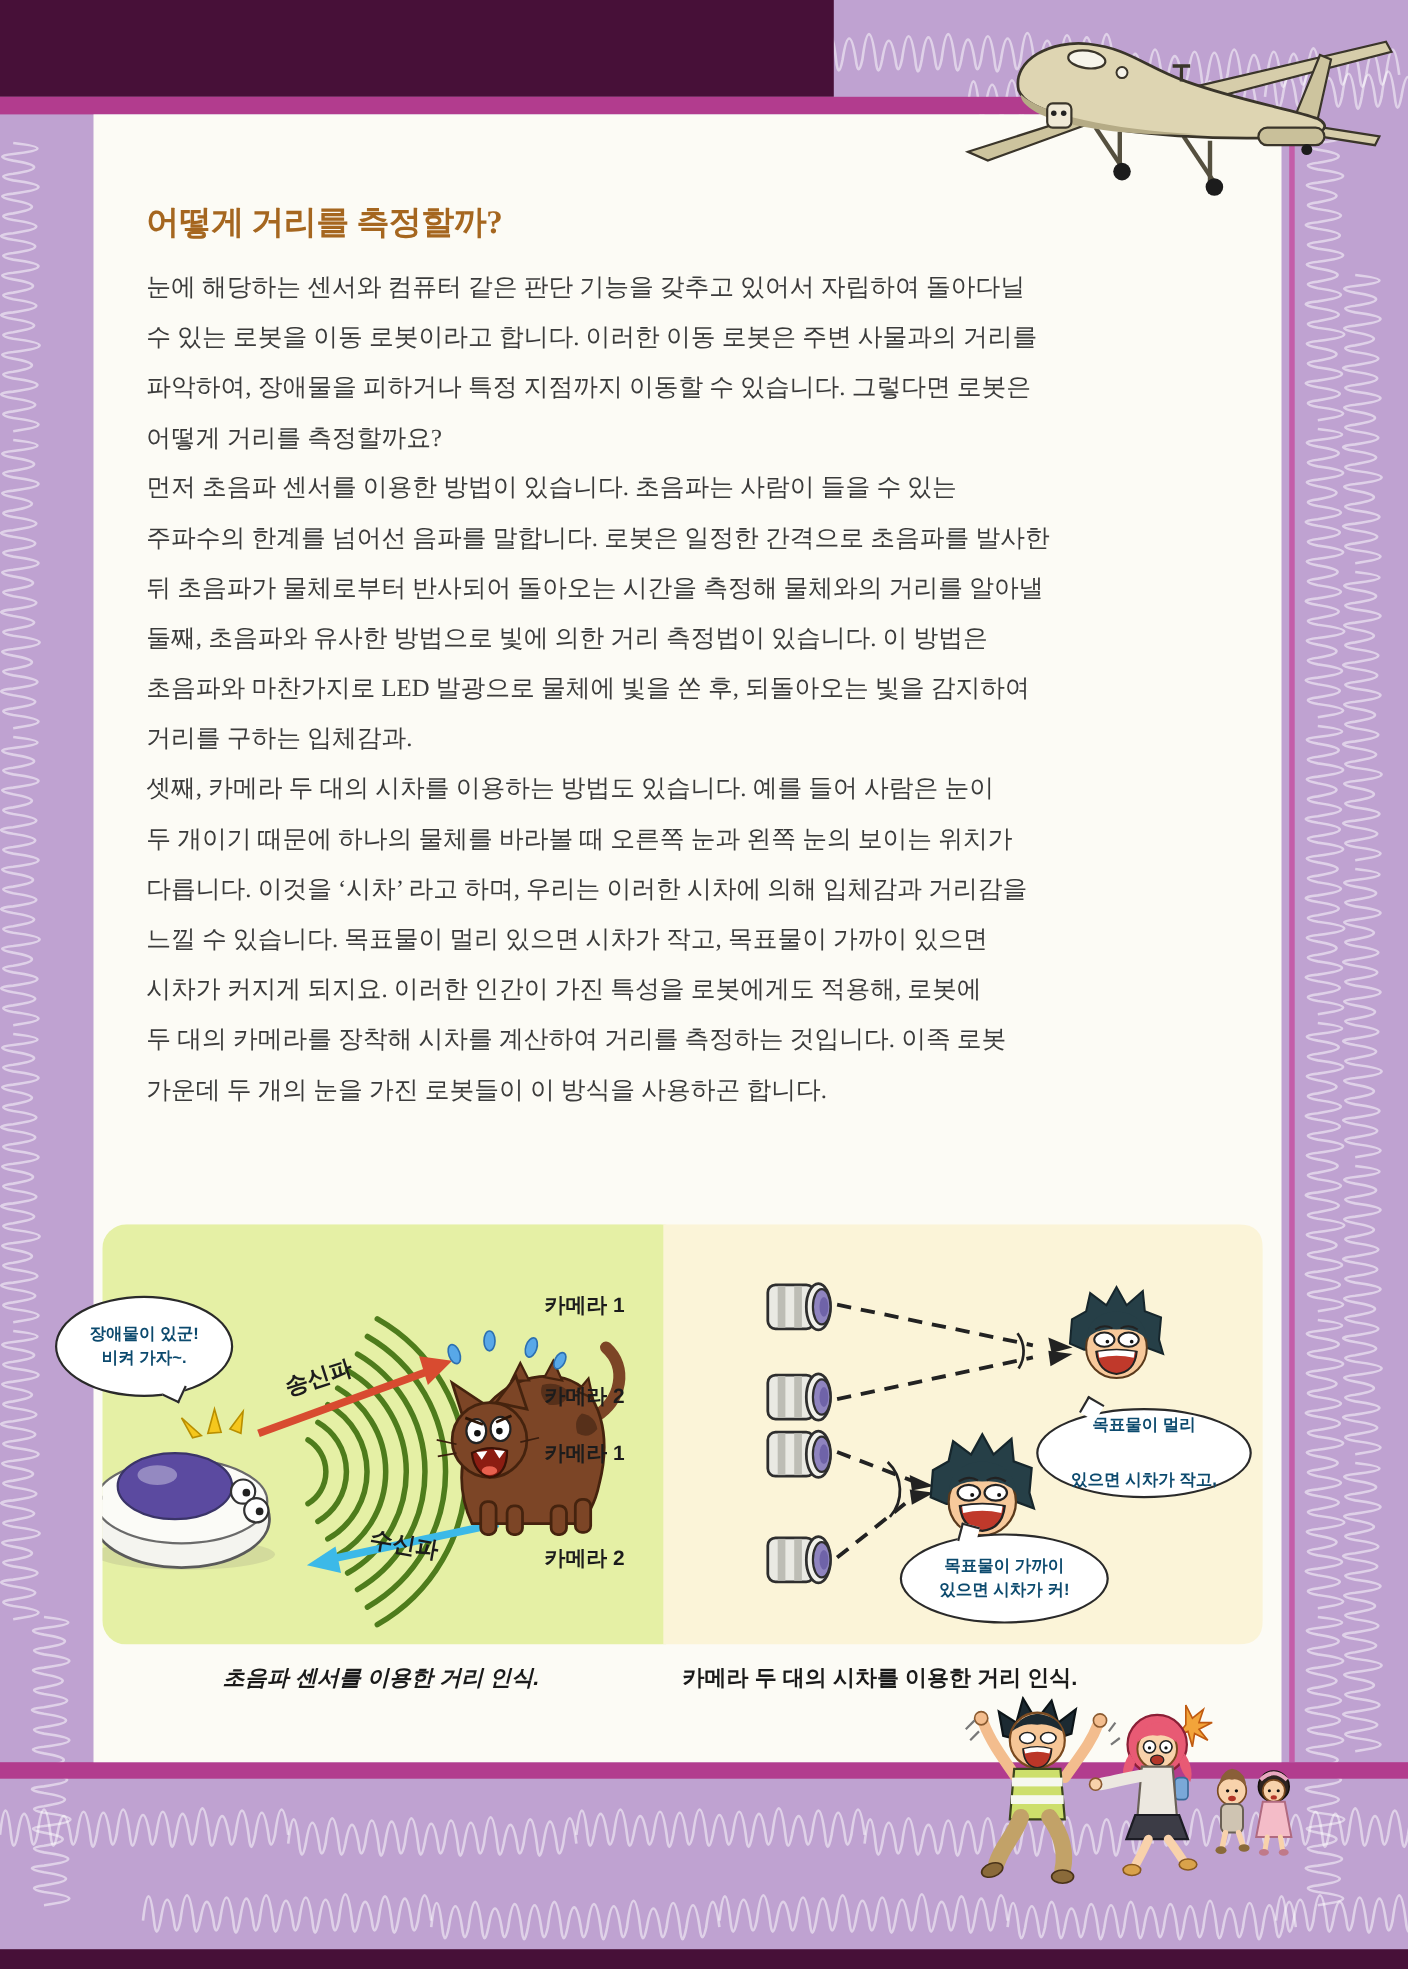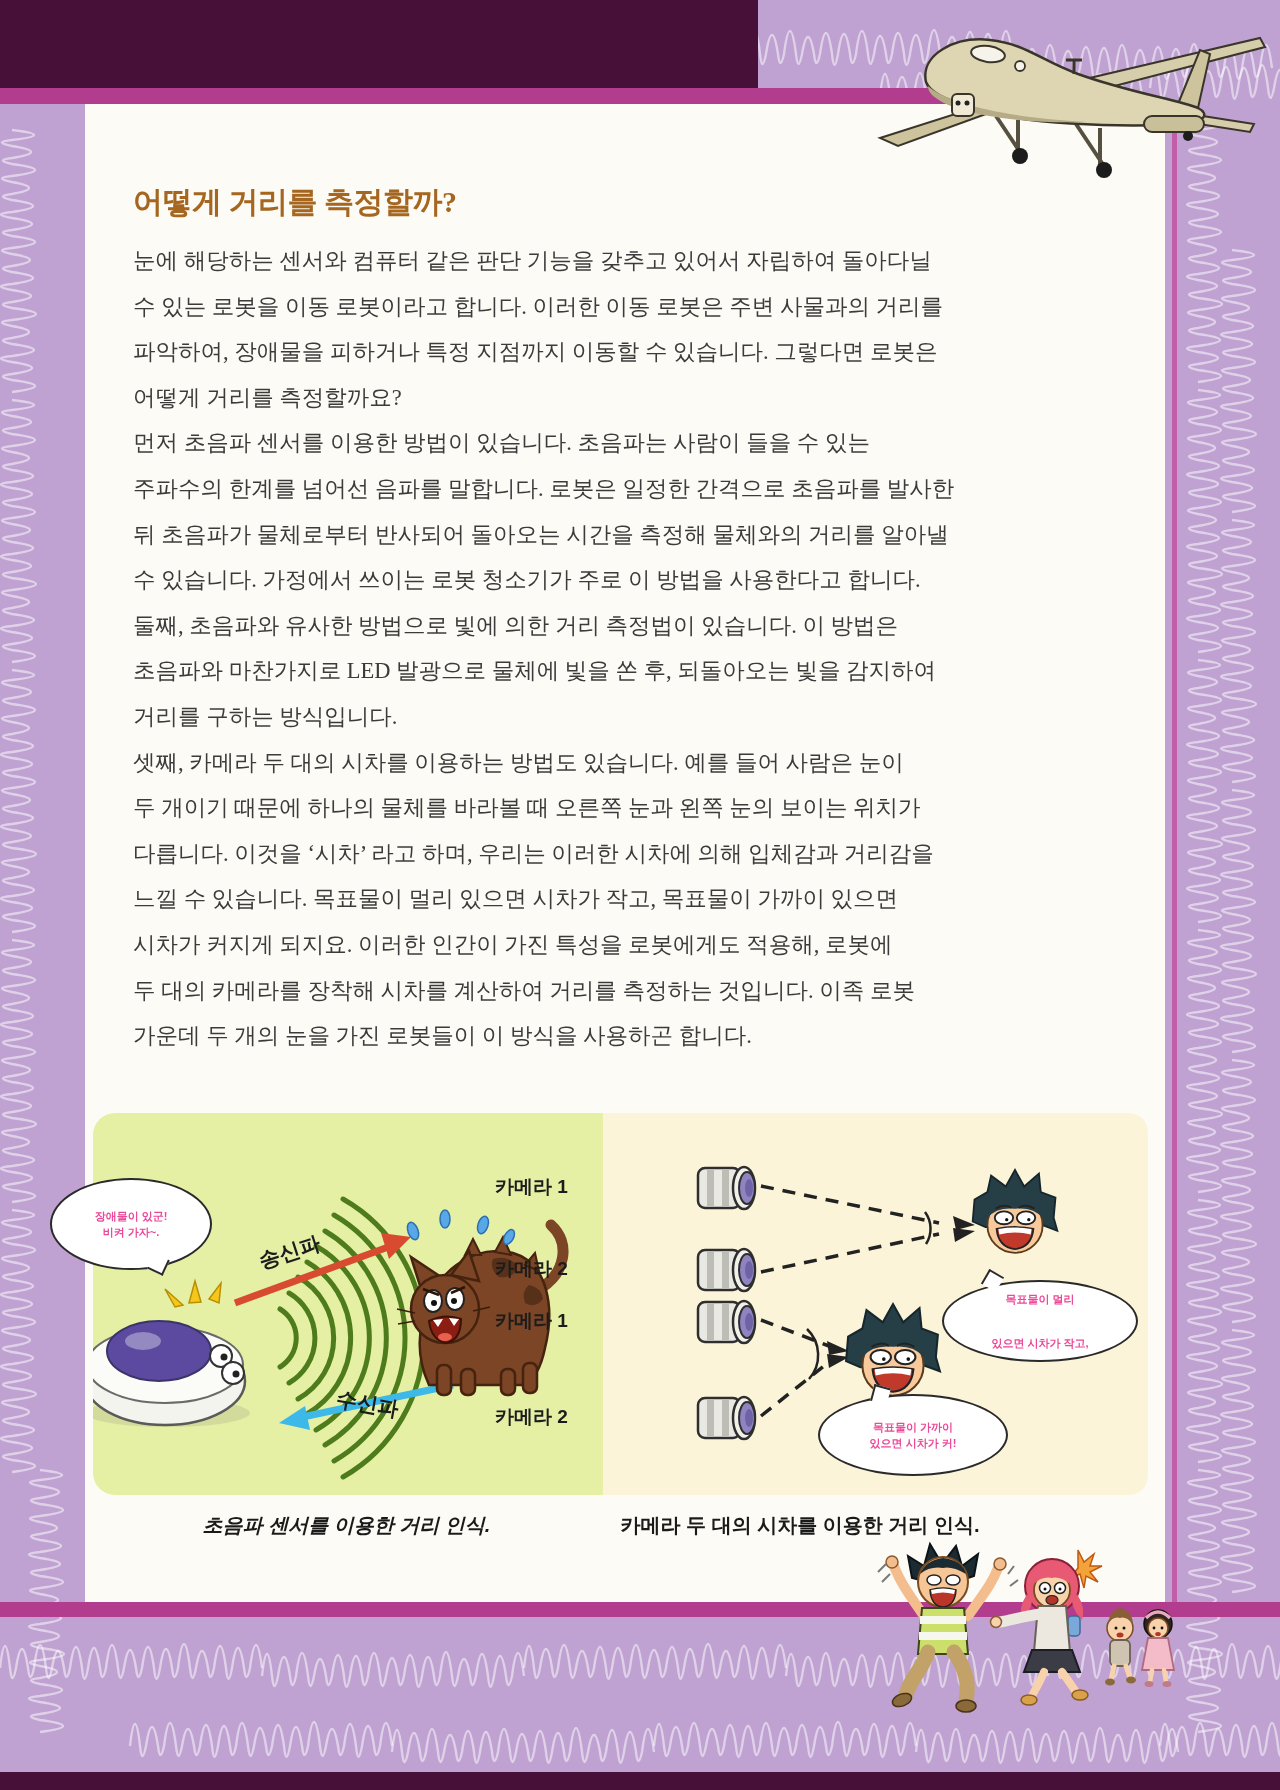--- a/index.html
+++ b/index.html
@@ -17,21 +17,21 @@
               font-size:30px;font-weight:bold;color:#a5661f;letter-spacing:-0.5px;white-space:nowrap;}
   .body-text{position:absolute;left:133px;top:238px;width:880px;z-index:4;
              font-family:"Liberation Serif","DejaVu Serif",serif;font-size:22.5px;color:#3b3b3b;}
   .body-text .bline{height:45.6px;line-height:45.6px;white-space:nowrap;}
   .fig{position:absolute;left:93px;top:1113px;z-index:3;}
   .fig-label{position:absolute;z-index:4;font-weight:bold;color:#1c1c1c;white-space:nowrap;}
   .cam-label{width:105px;text-align:left;font-size:19px;}
   .wave-label{font-size:21px;}
   .bubble{position:absolute;z-index:5;background:#fff;border:2.5px solid #2a2a2a;border-radius:50%;
           display:flex;flex-direction:column;align-items:center;justify-content:center;
-          font-size:11px;line-height:1.5;font-weight:600;color:#ec4899;text-align:center;white-space:nowrap;}
+          font-size:15px;line-height:1.5;font-weight:600;color:#0c4a6e;text-align:center;white-space:nowrap;}
   .tail{position:absolute;z-index:6;width:15px;height:15px;background:#fff;
         border-left:2.5px solid #2a2a2a;border-bottom:2.5px solid #2a2a2a;}
   .caption{position:absolute;z-index:4;font-size:20px;font-weight:bold;color:#1a1a1a;text-align:center;white-space:nowrap;}
   .drone{position:absolute;left:868px;top:20px;z-index:5;}
   .kids{position:absolute;left:872px;top:1542px;z-index:5;}
 </style>
 </head>
 <body>
 
 <div class="stage">
@@ -83,24 +83,23 @@
 
   <div class="page-title">어떻게 거리를 측정할까?</div>
   <div class="body-text">
     <div class="bline">눈에 해당하는 센서와 컴퓨터 같은 판단 기능을 갖추고 있어서 자립하여 돌아다닐</div>
     <div class="bline">수 있는 로봇을 이동 로봇이라고 합니다. 이러한 이동 로봇은 주변 사물과의 거리를</div>
     <div class="bline">파악하여, 장애물을 피하거나 특정 지점까지 이동할 수 있습니다. 그렇다면 로봇은</div>
     <div class="bline">어떻게 거리를 측정할까요?</div>
     <div class="bline">먼저 초음파 센서를 이용한 방법이 있습니다. 초음파는 사람이 들을 수 있는</div>
     <div class="bline">주파수의 한계를 넘어선 음파를 말합니다. 로봇은 일정한 간격으로 초음파를 발사한</div>
     <div class="bline">뒤 초음파가 물체로부터 반사되어 돌아오는 시간을 측정해 물체와의 거리를 알아낼</div>
-    <div class="bline">수 있습니다. 가정에서 쓰이는 로봇 청소기가 주로 이 방법을 사용한다고 합니다.</div>
     <div class="bline">둘째, 초음파와 유사한 방법으로 빛에 의한 거리 측정법이 있습니다. 이 방법은</div>
     <div class="bline">초음파와 마찬가지로 LED 발광으로 물체에 빛을 쏜 후, 되돌아오는 빛을 감지하여</div>
-    <div class="bline">거리를 구하는 방식입니다.</div>
+    <div class="bline">거리를 구하는 입체감과.</div>
     <div class="bline">셋째, 카메라 두 대의 시차를 이용하는 방법도 있습니다. 예를 들어 사람은 눈이</div>
     <div class="bline">두 개이기 때문에 하나의 물체를 바라볼 때 오른쪽 눈과 왼쪽 눈의 보이는 위치가</div>
     <div class="bline">다릅니다. 이것을 ‘시차’ 라고 하며, 우리는 이러한 시차에 의해 입체감과 거리감을</div>
     <div class="bline">느낄 수 있습니다. 목표물이 멀리 있으면 시차가 작고, 목표물이 가까이 있으면</div>
     <div class="bline">시차가 커지게 되지요. 이러한 인간이 가진 특성을 로봇에게도 적용해, 로봇에</div>
     <div class="bline">두 대의 카메라를 장착해 시차를 계산하여 거리를 측정하는 것입니다. 이족 로봇</div>
     <div class="bline">가운데 두 개의 눈을 가진 로봇들이 이 방식을 사용하곤 합니다.</div>
   </div>
 
   <svg class="fig" width="1055" height="382" viewBox="0 0 1055 382">

